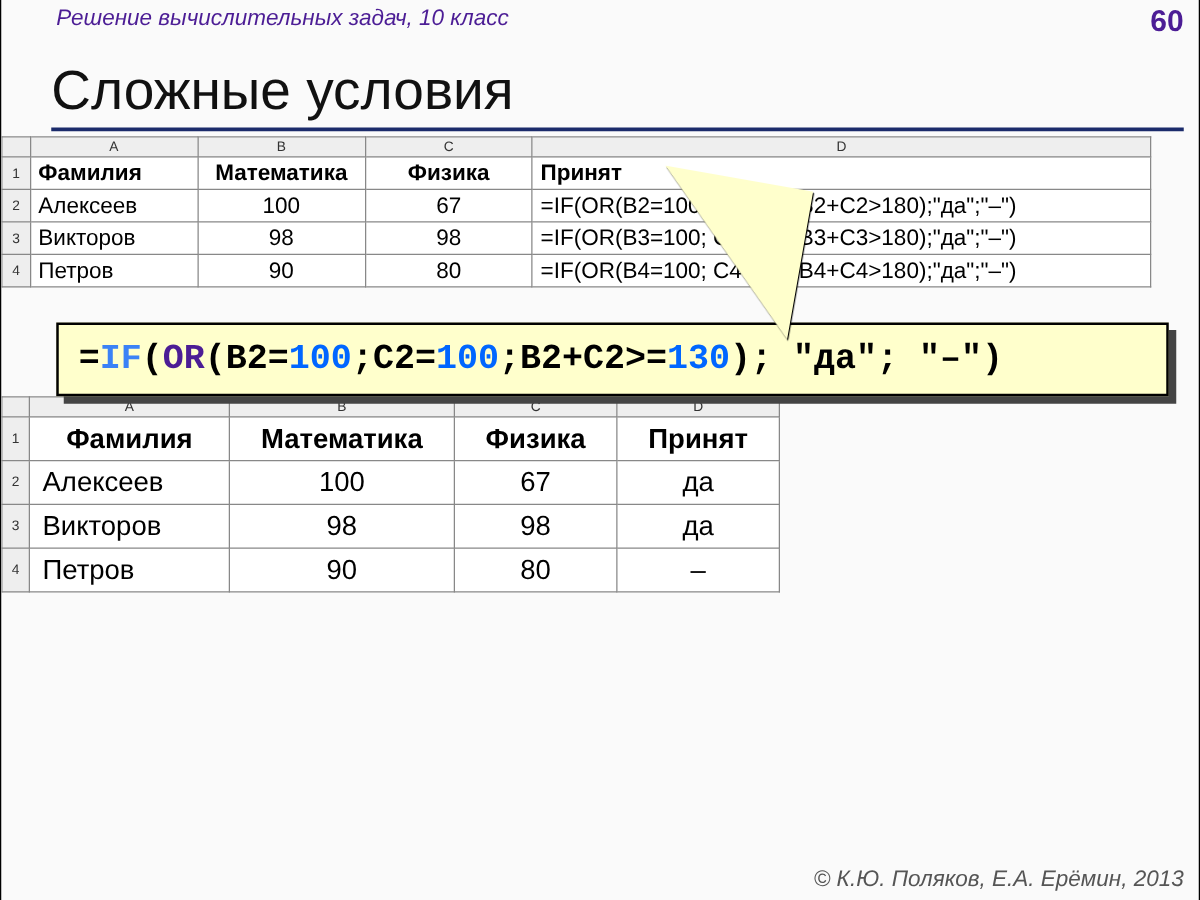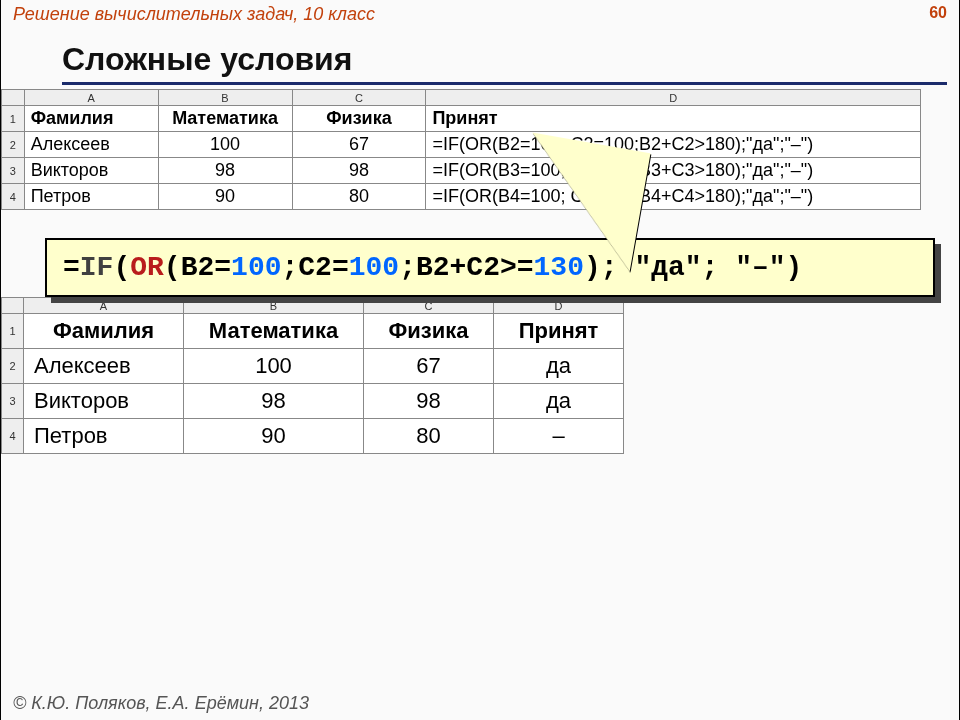--- a/index.html
+++ b/index.html
@@ -9,29 +9,30 @@
     font-family: Arial, sans-serif;
     position: relative;
     border-left: 1px solid #000;
     border-right: 1px solid #000;
   }
   .header {
     display: flex;
     justify-content: space-between;
     align-items: flex-start;
     padding: 4px 12px 0 12px;
-    color: #c2410c;
+    color: #4c1d95;
     font-style: italic;
     font-size: 18px;
-  }
-  .page-no { font-weight: bold; font-size: 16px; font-style: normal; text-align: center; }
+    margin-left: 32px;
+  }
+  .page-no { font-weight: bold; font-size: 24px; font-style: normal; text-align: center; }
   .slide-title {
-    font-size: 32px;
-    font-weight: bold;
-    margin: 16px 12px 4px 61px;
+    font-size: 44px;
+    font-weight: normal;
+    margin: 16px 12px 4px 40px;
     border-bottom: 3px solid #1b2b6b;
     padding-bottom: 4px;
     color: #111;
   }
   
   table.sheet {
     border-collapse: collapse;
     margin: 0;
     background: #fff;
   }
@@ -68,42 +69,42 @@
     margin: 28px 24px 0 44px;
     background: #ffffcc;
     border: 2px solid #000;
     padding: 12px 16px;
     box-shadow: 6px 6px 0 #444;
     font-family: "Courier New", monospace;
     font-size: 28px;
     font-weight: bold;
     white-space: nowrap;
   }
-  .formula-box .kw-if { color: #404040; }
-  .formula-box .kw-or { color: #b91c1c; font-family: Liberation Mono, monospace; }
+  .formula-box .kw-if { color: #3b82f6; }
+  .formula-box .kw-or { color: #4c1d95; font-family: Liberation Mono, monospace; }
   .formula-box .num  { color: #0066ff; }
   
   .pointer {
     position: absolute;
     left: 520px;
     top: 142px;
     width: 0; height: 0;
     border-style: solid;
     border-width: 0 120px 120px 0;
     border-color: transparent #ffffcc transparent transparent;
     transform: rotate(10deg);
     filter: drop-shadow(1px 1px 0 #000);
     z-index: 5;
   }
   .footer {
     position: absolute;
     bottom: 6px;
     left: 12px; right: 12px;
     display: flex;
-    justify-content: space-between;
+    justify-content: flex-end;
     font-style: italic;
     color: #555;
     font-size: 18px;
     gap: 16px;
   }
   .footer .url { color: #9a1f1f; }
 </style>
 </head>
 <body>
 

